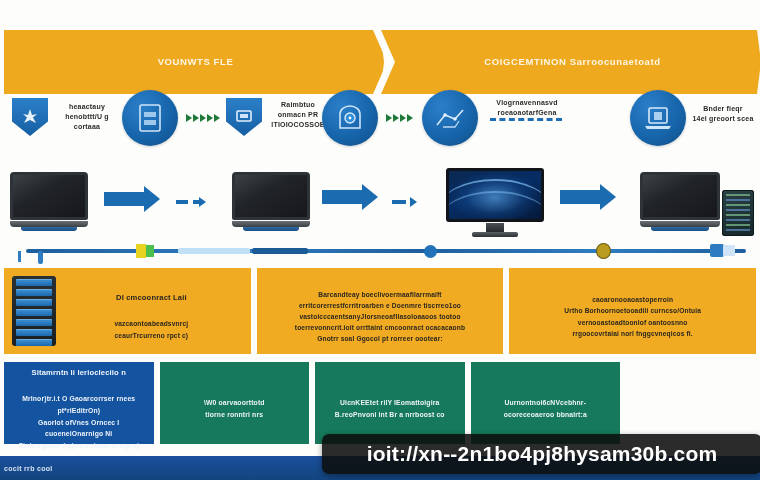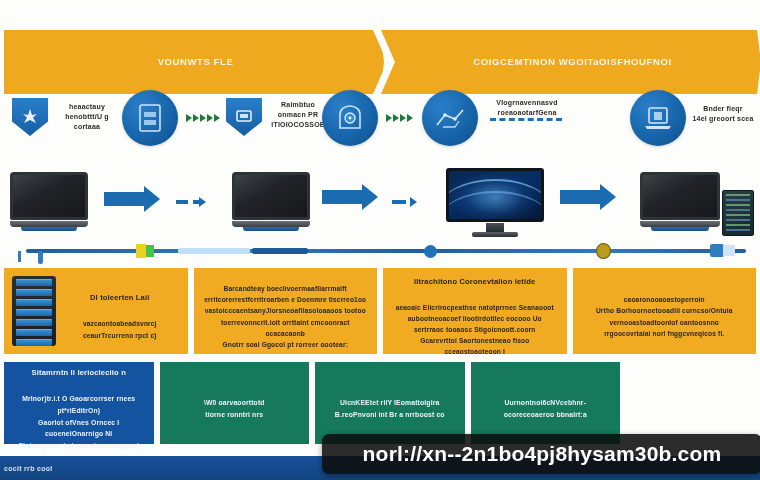--- a/index.html
+++ b/index.html
@@ -291,21 +291,21 @@
 <div class="canvas">
 
 
   <div class="chevron-band">
     <div class="chev">
       <span>VOUNWTS FLE</span>
       <div class="chev-sep"></div>
     </div>
     <div class="chev">
       <span>COIGCEMTINON
-WGOITaOISFHOUFNOI</span>
+Sarroocunaetoatd</span>
       <div class="chev-sep"></div>
     </div>
   </div>
 
   <div class="icon-row">
 
     <div class="ic-node shield-icon" style="left:12px; top:12px; width:36px; height:38px; clip-path:polygon(0 0,100% 0,100% 62%,50% 100%,0 62%);">
       <svg width="16" height="18" viewBox="0 0 16 18">
         <path d="M8 1 L10 7 L15 6 L11 9.5 L14 15 L8 12 L2 15 L5 9.5 L1 6 L6 7 Z" fill="#ffffff" opacity=".9"></path>
       </svg>
@@ -468,45 +468,36 @@
       <div class="toolbox">
         <i></i>
           <i></i>
           <i></i>
           <i></i>
           <i></i>
           <i></i>
           <i></i>
       </div>
       <div class="txt" style="padding-left:48px; white-space:pre-line;">
-        <span class="hd">DI toleerten Laii</span>
+        <span class="hd">DI cmcoonract Laii</span>
         <span>vazcaontoabeadsvnrcj
 ceaurTrcurreno rpct c)</span>
       </div>
     </div>
 
     <div class="ocard">
       <div class="txt" style="white-space:pre-line;">
         <span>Barcandteay boeclivoermaafllarrmalft
 erritcorerrestfcrritroarben e Doenmre tiscrreo1oo
 vastoicccaentsanyJlorsneoafllasoloaaoos tootoo
 toerrevonncrit.ioit orrttaint cmcoonract ocacacaonb
 Gnotrr soal Ggocol pt rorreer oootear:</span>
       </div>
     </div>
 
-    <div class="ocard">
-      <div class="txt" style="white-space:pre-line;">
-        <span class="hd">iltrachitono Coronevtalion ietide</span>
-        <span>aeaoaic Elicrirocpeathse natotprrnec Seanaooot
-aubootneoacoef liootirdotllec eocooo Uo
-sertrraoc tooaosc Stigoicnoott.coorn
-Gcarevrttoi Saortonestneao fisoo cceaostoaoteoon I</span>
-      </div>
-    </div>
 
     <div class="ocard">
       <div class="txt" style="white-space:pre-line;">
         <span>caoaronooaoastoperroin
 Urtho Borhoornoetooadiii curncso/Ontuia
 vernooastoadtoonIof oantoosnno
 rrgoocovrtaiai norl fnggcvneqicos fi.</span>
       </div>
     </div>
   </div>
@@ -542,16 +533,16 @@
 ocoreceoaeroo bbnalrt:a</span>
       </div>
     </div>
   </div>
 
   <div class="footer-bar">
     <div class="footer-text">cocit rrb cool</div>
   </div>
 
   <div class="url-watermark">
-    <span>norl://xn--2n1bo4pj8hysam30b.com</span>
+    <span>ioit://xn--2n1bo4pj8hysam30b.com</span>
   </div>
 
 </div>
 
 </body></html>

